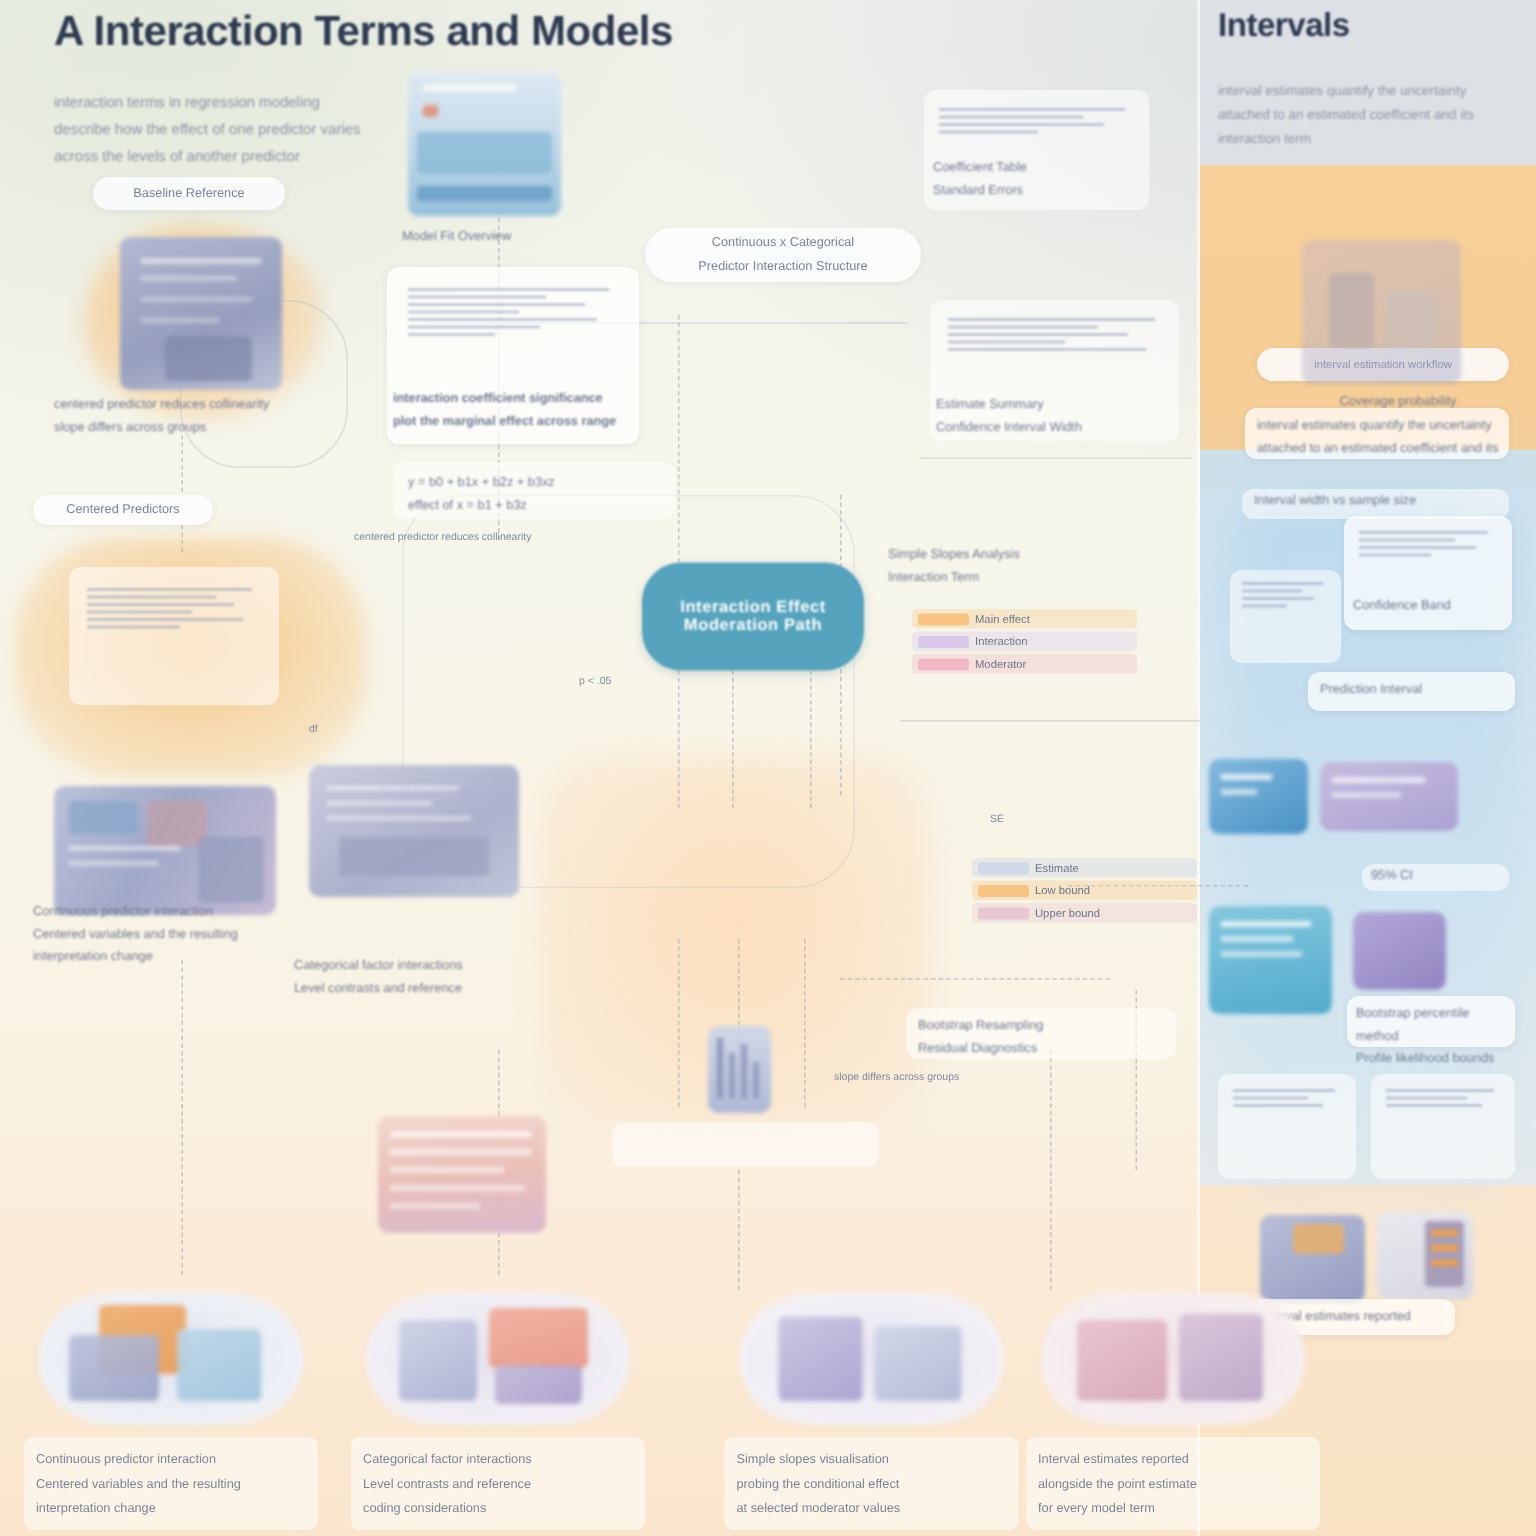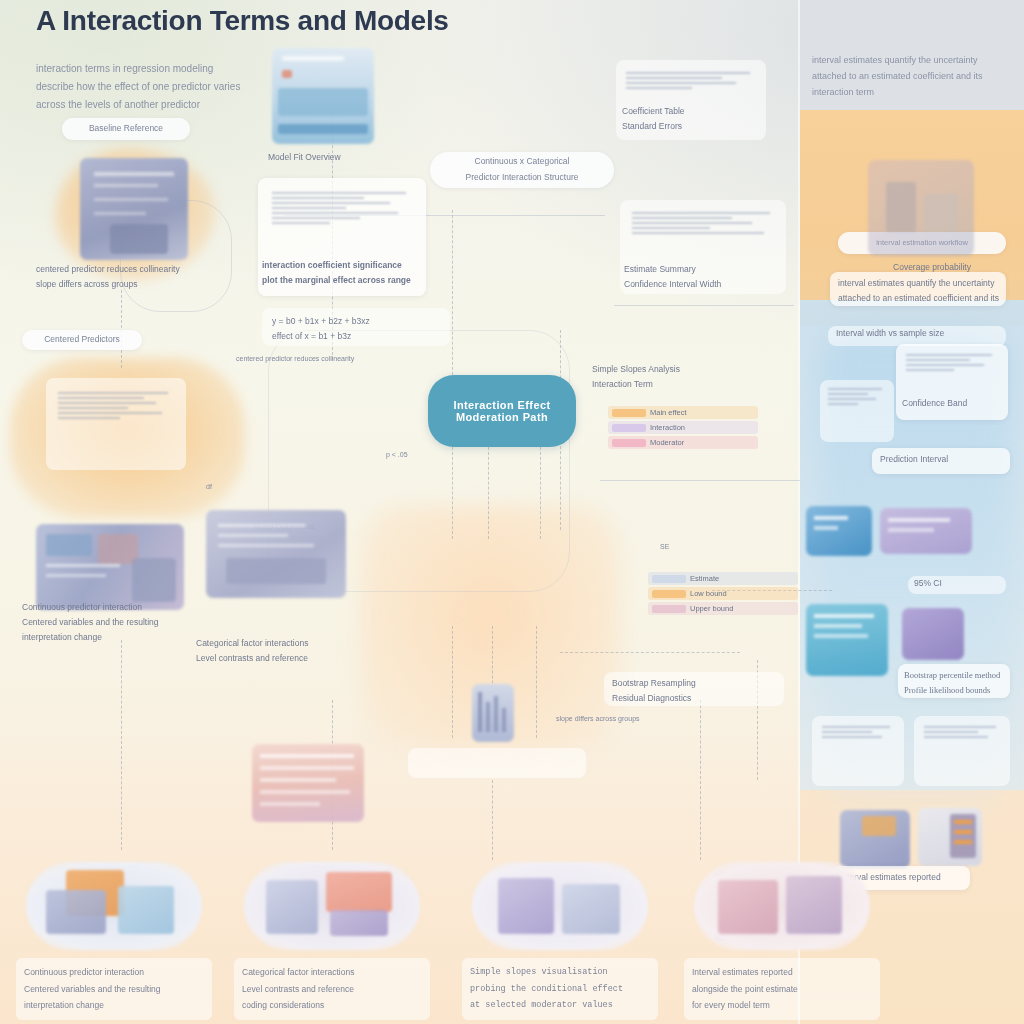--- a/index.html
+++ b/index.html
@@ -149,20 +149,21 @@
   <div class="heading blurwrap" id="h-left">
     <span class="glyphline">A Interaction Terms and Models</span>
   </div>
   <div class="subtext blurwrap" id="sub-left">
     <span class="glyphline">interaction terms in regression modeling</span>
     <span class="glyphline">describe how the effect of one predictor varies</span>
     <span class="glyphline">across the levels of another predictor</span>
   </div>
 
   <div class="heading blurwrap" id="h-right">
+    <span class="glyphline">Intervals</span>
   </div>
   <div class="subtext blurwrap" id="sub-right">
     <span class="glyphline">interval estimates quantify the uncertainty</span>
     <span class="glyphline">attached to an estimated coefficient and its</span>
     <span class="glyphline">interaction term</span>
   </div>
 
   <div class="whitepill" style="left:62px;top:118px;width:128px;height:22px;">
     <span>Baseline Reference</span>
   </div>
@@ -424,21 +425,21 @@
     <i style="inset:0;background:linear-gradient(170deg,#7fc6dd,#49a7cb);border-radius:5px;"></i>
     <i style="left:8px;top:10px;width:60px;height:4px;background:rgba(255,255,255,.8);"></i>
     <i style="left:8px;top:20px;width:48px;height:4px;background:rgba(255,255,255,.65);"></i>
     <i style="left:8px;top:30px;width:54px;height:4px;background:rgba(255,255,255,.6);"></i>
   </div>
   <div class="thumb" style="left:902px;top:608px;width:62px;height:52px;">
     <i style="inset:0;background:linear-gradient(150deg,#b1a3d6,#8e7fc0);border-radius:4px;"></i>
   </div>
 
   <div class="card" style="left:898px;top:664px;width:112px;height:34px;"></div>
-  <div class="card-label blurwrap" style="left:904px;top:668px;width:106px;font-family:Liberation Serif, serif;">
+  <div class="card-label blurwrap" style="left:904px;top:668px;width:106px;">
     <span class="glyphline">Bootstrap percentile method</span>
     <span class="glyphline">Profile likelihood bounds</span>
   </div>
 
   <div class="card flat" style="left:812px;top:716px;width:92px;height:70px;"></div>
   <div class="minibars" style="left:822px;top:726px;width:72px;">
     <u style="width:68px;"></u>
       <u style="width:50px;"></u>
       <u style="width:60px;"></u>
   </div>
@@ -486,21 +487,21 @@
       <i style="position:absolute;left:82px;top:10px;width:66px;height:40px;background:linear-gradient(160deg,#f2a896,#e89078);border-radius:4px;opacity:.85;"></i>
       <i style="position:absolute;left:86px;top:48px;width:58px;height:26px;background:linear-gradient(150deg,#c0b6d8,#a295c6);border-radius:4px;opacity:.85;"></i>
     </div>
     <div class="cap">
       <span class="glyphline">Categorical factor interactions</span>
       <span class="glyphline">Level contrasts and reference</span>
       <span class="glyphline">coding considerations</span>
     </div>
   </div>
 
-  <div class="botcard" style="left:462px;top:862px;font-family:Liberation Mono, monospace;">
+  <div class="botcard" style="left:483px;top:862px;">
     <div class="art">
       <i style="position:absolute;inset:0;background:radial-gradient(ellipse at 50% 50%, #e7e4f0 0%, #f2f0f6 70%, rgba(242,240,246,0) 100%);"></i>
       <i style="position:absolute;left:26px;top:16px;width:56px;height:56px;background:linear-gradient(150deg,#c8c2e0,#a79ece);border-radius:4px;opacity:.9;"></i>
       <i style="position:absolute;left:90px;top:22px;width:58px;height:50px;background:linear-gradient(150deg,#cfd6e8,#aeb7d4);border-radius:4px;opacity:.9;"></i>
     </div>
     <div class="cap">
       <span class="glyphline">Simple slopes visualisation</span>
       <span class="glyphline">probing the conditional effect</span>
       <span class="glyphline">at selected moderator values</span>
     </div>

